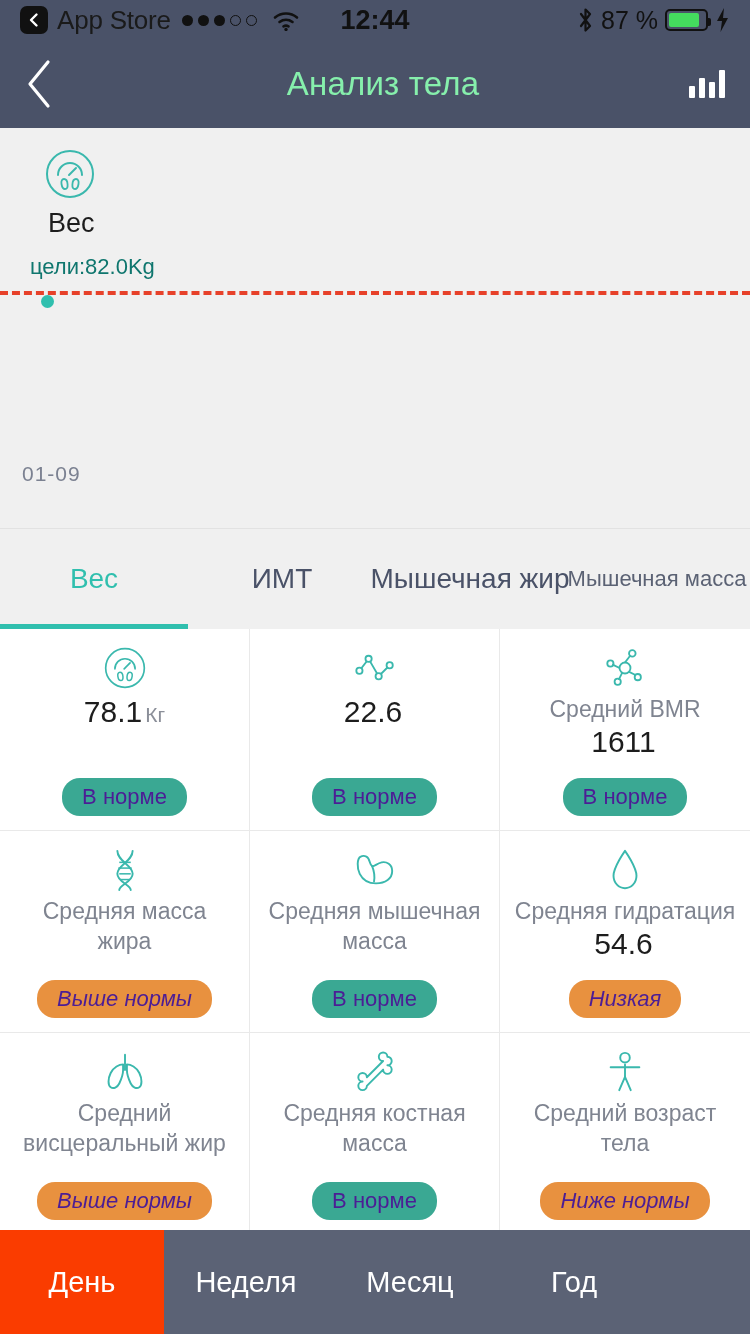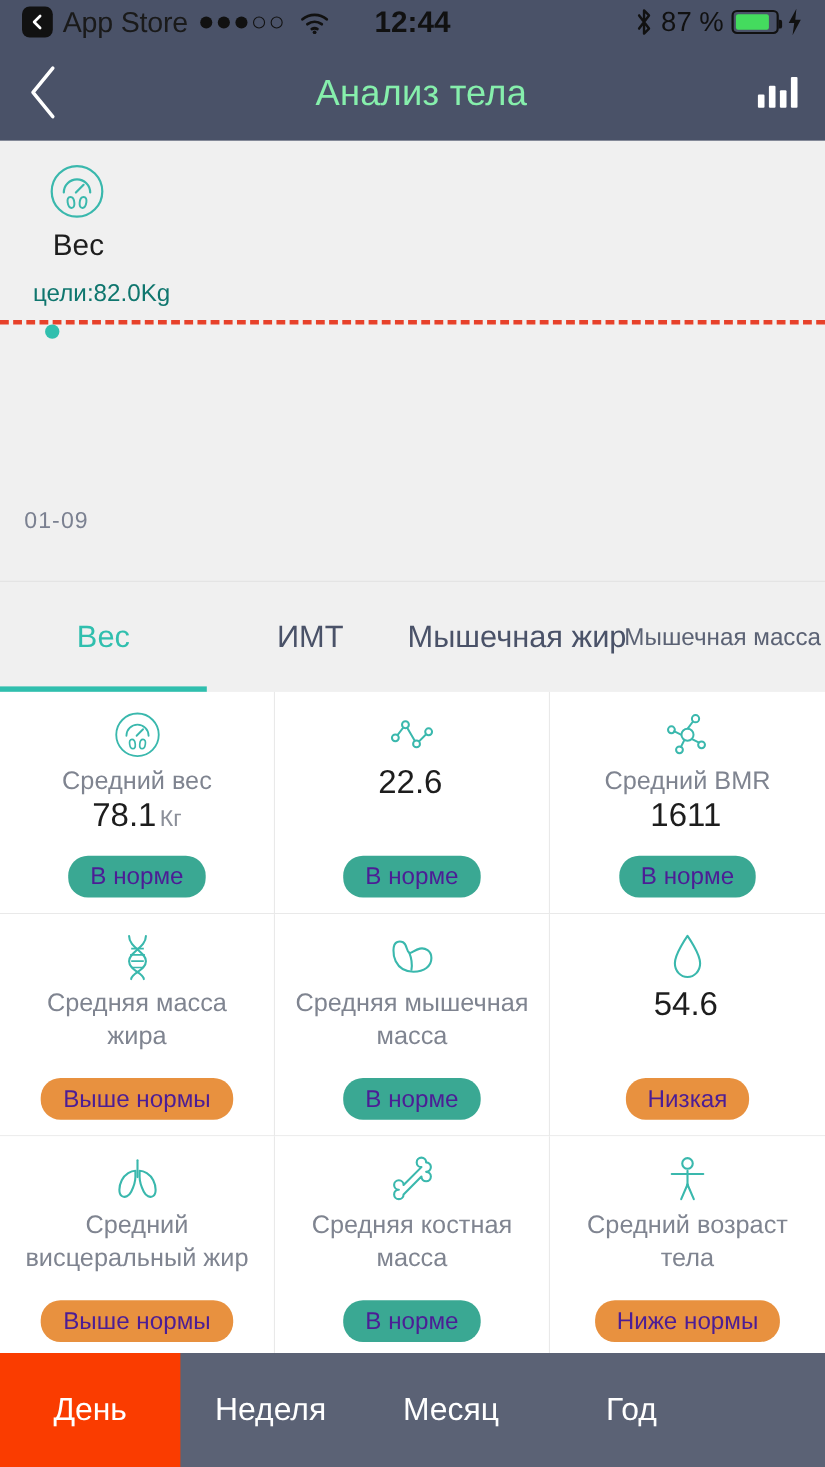--- a/index.html
+++ b/index.html
@@ -286,21 +286,21 @@
   .badge {
     position: absolute;
     bottom: 14px;
     padding: 6px 20px;
     border-radius: 18px;
     font-size: 22px;
     color: #4c1d95;
     white-space: nowrap;
   }
   .badge.ok { background: #3aa893; }
-  .badge.warn { background: #e8913f; }
+  .badge.warn { background: #e8913f; font-style: italic; }
 
   
   .bottombar {
     position: absolute;
     left: 0; right: 0; bottom: 0;
     height: 104px;
     display: flex;
     background: #5b6275;
   }
   .bottombar .bbtn {
@@ -403,21 +403,20 @@
   <div class="card">
     <span class="card-icon">
       <svg width="42" height="42" viewBox="0 0 50 50">
         <circle cx="25" cy="25" r="23" fill="none" stroke="#3ab8ad" stroke-width="2"></circle>
         <path d="M13 26 A12 12 0 0 1 37 26" fill="none" stroke="#3ab8ad" stroke-width="2" stroke-linecap="round"></path>
         <path d="M31 19 L24 26" fill="none" stroke="#3ab8ad" stroke-width="2" stroke-linecap="round"></path>
         <path d="M19 30 C17 30 16 32 16.5 35 C17 38.5 18 40 20 40 C22 40 22.8 38.4 22.6 35.5 C22.4 32 21 30 19 30 Z" fill="none" stroke="#3ab8ad" stroke-width="1.8"></path>
         <path d="M31 30 C33 30 34 32 33.5 35 C33 38.5 32 40 30 40 C28 40 27.2 38.4 27.4 35.5 C27.6 32 29 30 31 30 Z" fill="none" stroke="#3ab8ad" stroke-width="1.8"></path>
       </svg>
     </span>
-    <div class="card-title">Средний вес</div>
     <div class="card-value"><span>78.1</span><span class="unit">Кг</span></div>
     <div class="badge ok">В норме</div>
   </div>
 
   <div class="card">
     <span class="card-icon">
       <svg width="44" height="36" viewBox="0 0 48 38">
         <path d="M7 22 L17 9 L28 28 L40 16" fill="none" stroke="#3ab8ad" stroke-width="2"></path>
         <circle cx="7" cy="22" r="3.4" fill="#fff" stroke="#3ab8ad" stroke-width="2"></circle>
         <circle cx="17" cy="9" r="3.4" fill="#fff" stroke="#3ab8ad" stroke-width="2"></circle>
@@ -477,20 +476,21 @@
     <div class="card-value"><span></span><span class="unit"></span></div>
     <div class="badge ok">В норме</div>
   </div>
 
   <div class="card">
     <span class="card-icon">
       <svg width="32" height="44" viewBox="0 0 32 46">
         <path d="M16 3 C16 3 4 20 4 29 C4 36.5 9.5 42 16 42 C22.5 42 28 36.5 28 29 C28 20 16 3 16 3 Z" fill="none" stroke="#3ab8ad" stroke-width="2" stroke-linejoin="round"></path>
       </svg>
     </span>
+    <div class="card-title">Средняя гидратация</div>
     <div class="card-value"><span>54.6</span><span class="unit"></span></div>
     <div class="badge warn">Низкая</div>
   </div>
 
   <div class="card">
     <span class="card-icon">
       <svg width="48" height="42" viewBox="0 0 50 44">
         <line x1="25" y1="4" x2="25" y2="20" stroke="#3ab8ad" stroke-width="2" stroke-linecap="round"></line>
         <path d="M23 14 C19 14 13 17 10 23 C7 29 7 36 10 38 C13 40 17 38 19 34 C21 30 23 25 23 20 Z" fill="none" stroke="#3ab8ad" stroke-width="2" stroke-linejoin="round"></path>
         <path d="M27 14 C31 14 37 17 40 23 C43 29 43 36 40 38 C37 40 33 38 31 34 C29 30 27 25 27 20 Z" fill="none" stroke="#3ab8ad" stroke-width="2" stroke-linejoin="round"></path>

